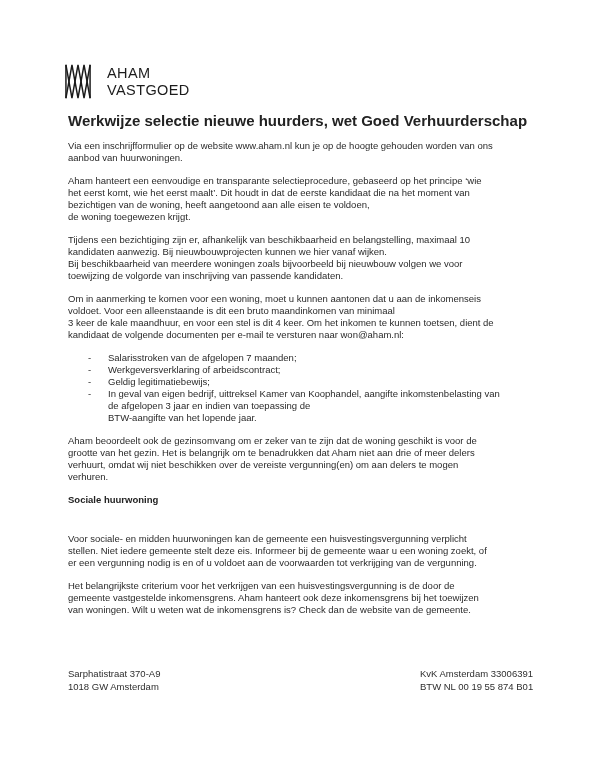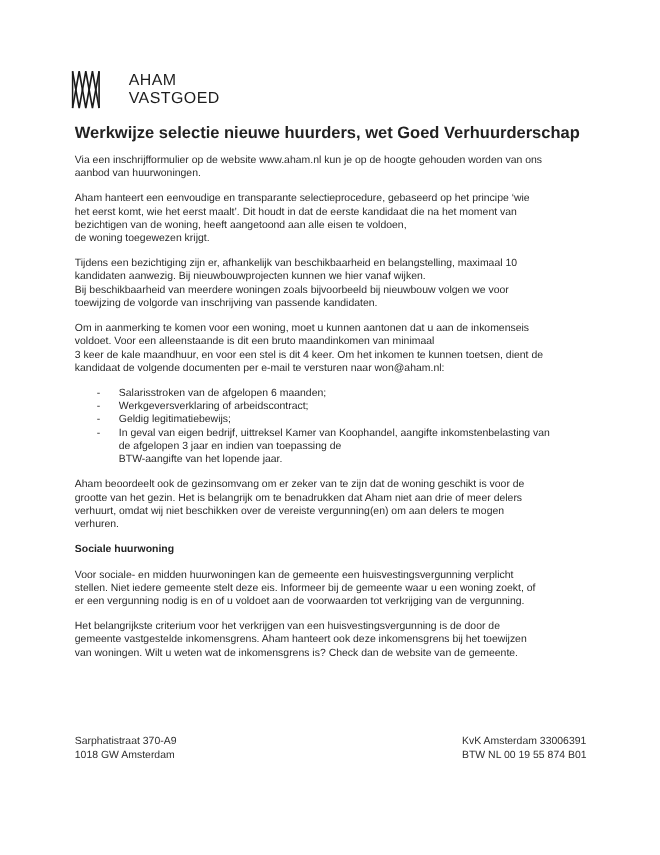--- a/index.html
+++ b/index.html
@@ -5,33 +5,33 @@
   html, body { margin: 0; padding: 0; }
   body {
     width: 600px; height: 777px;
     background: #ffffff;
     font-family: "Liberation Sans", sans-serif;
     -webkit-font-smoothing: antialiased;
   }
   .page { position: relative; width: 600px; height: 777px; background: #ffffff; overflow: hidden; }
 
   
-  .logo { position: absolute; top: 63px; left: 65px; display: flex; align-items: center; gap: 26px; }
+  .logo { position: absolute; top: 63px; left: 65px; display: flex; align-items: center; gap: 16px; }
   .logo-mark { width: 26px; height: 37px; display: block; }
   .logo-text { color: #1c1c1c; font-size: 14.5px; line-height: 16.5px; letter-spacing: 0.4px; font-weight: 400; }
 
   
   .doc { position: absolute; top: 115px; left: 68px; width: 480px; color: #2a2a2a; font-size: 9.5px; line-height: 12px; }
   .doc-title { font-size: 15px; font-weight: 700; color: #222; margin: 0 0 13px 0; }
   .para { margin: 0 0 11px 0; white-space: pre-line; }
   .bullets { list-style: none; margin: 0 0 11px 0; padding: 0; }
   .bullet { display: flex; align-items: flex-start; padding-left: 20px; }
   .bullet-marker { flex: 0 0 20px; }
   .bullet-text { flex: 1; white-space: pre-line; }
-  .section-heading { font-size: 9.5px; font-weight: 700; color: #222; margin: 2px 0 11px 0; }
+  .section-heading { font-size: 9.5px; font-weight: 700; color: #222; margin: 2px 0 27px 0; }
 
   
   .footer-left { position: absolute; left: 68px; top: 668px; font-size: 9.5px; line-height: 12.5px; color: #2e2e2e; }
   .footer-right { position: absolute; left: 420px; top: 668px; font-size: 9.5px; line-height: 12.5px; color: #2e2e2e; }
 </style>
 </head>
 <body>
 
 <div class="page">
 
@@ -62,21 +62,21 @@
 Bij beschikbaarheid van meerdere woningen zoals bijvoorbeeld bij nieuwbouw volgen we voor
 toewijzing de volgorde van inschrijving van passende kandidaten.</p>
     <p class="para">Om in aanmerking te komen voor een woning, moet u kunnen aantonen dat u aan de inkomenseis
 voldoet. Voor een alleenstaande is dit een bruto maandinkomen van minimaal
 3 keer de kale maandhuur, en voor een stel is dit 4 keer. Om het inkomen te kunnen toetsen, dient de
 kandidaat de volgende documenten per e-mail te versturen naar won@aham.nl:</p>
 
     <ul class="bullets">
       <li class="bullet">
         <span class="bullet-marker">-</span>
-        <span class="bullet-text">Salarisstroken van de afgelopen 6 maanden;</span>
+        <span class="bullet-text">Salarisstroken van de afgelopen 7 maanden;</span>
       </li>
       <li class="bullet">
         <span class="bullet-marker">-</span>
         <span class="bullet-text">Werkgeversverklaring of arbeidscontract;</span>
       </li>
       <li class="bullet">
         <span class="bullet-marker">-</span>
         <span class="bullet-text">Geldig legitimatiebewijs;</span>
       </li>
       <li class="bullet">

